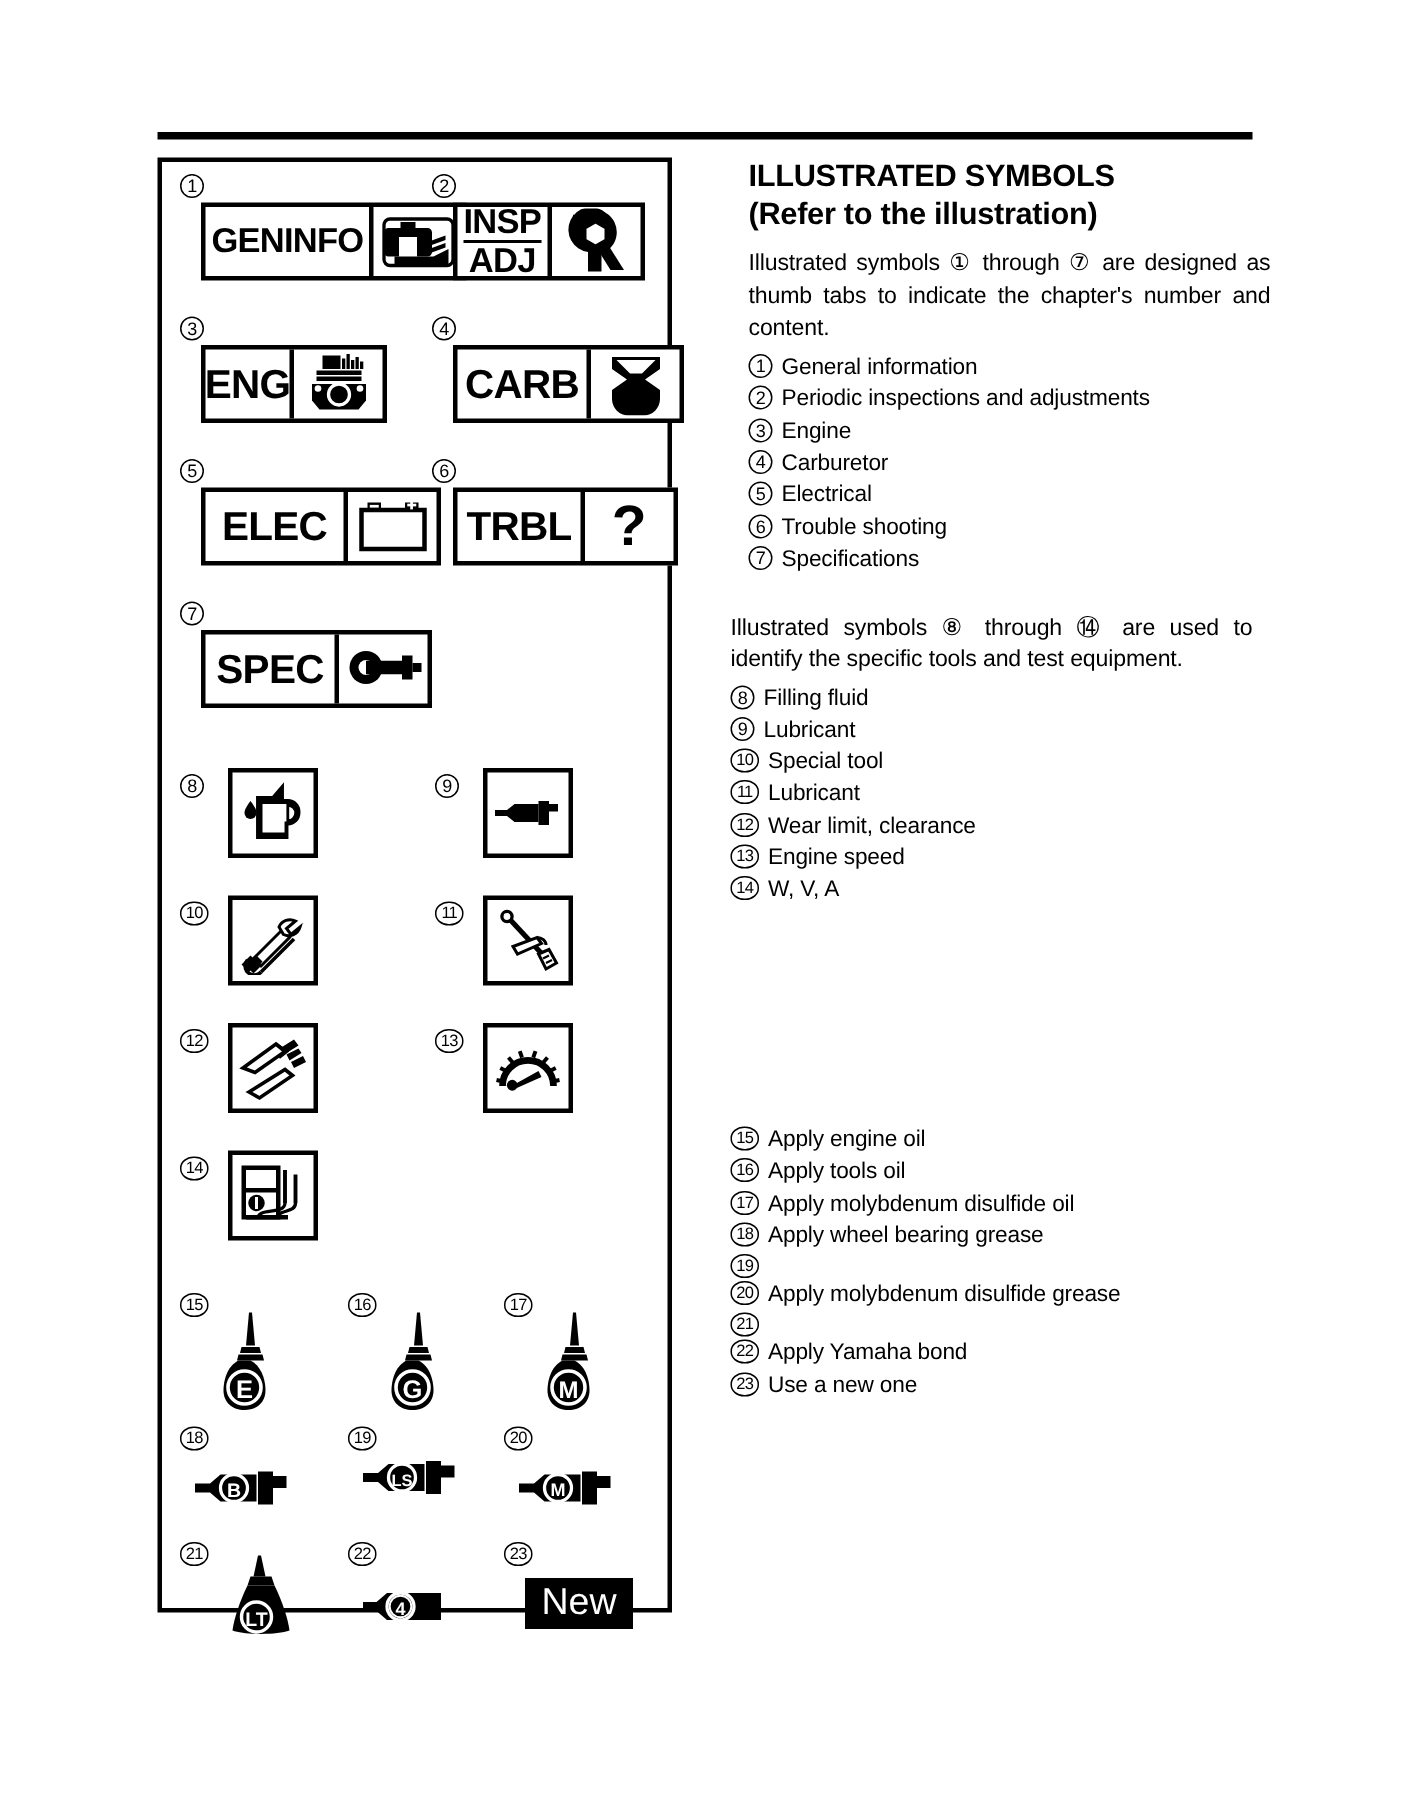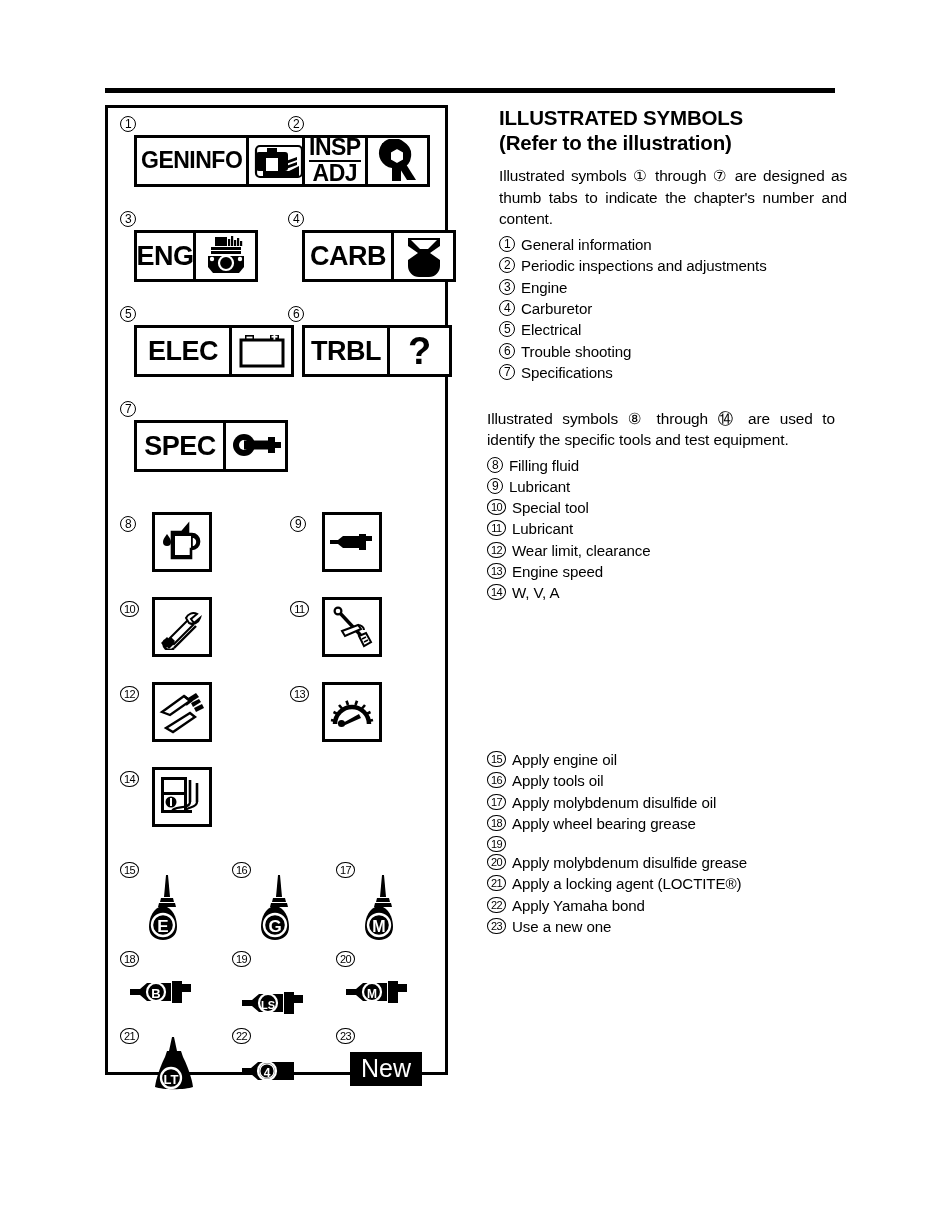--- a/index.html
+++ b/index.html
@@ -420,21 +420,21 @@
           <path d="M44 2 h10 v22 h-10 z" fill="#000"></path>
           <path d="M54 5 h9 v8 h-9 z" fill="#000"></path>
           <circle cx="28" cy="13" r="9" fill="#000" stroke="#fff" stroke-width="2.2"></circle>
           <text x="28" y="19" font-family="Liberation Sans, sans-serif" font-size="13" font-weight="bold" fill="#fff" text-anchor="middle">B</text>
         </svg>
       </div>
     </div>
 
     <div class="lub" style="left:124px;top:843px;">
       <span class="lub-lbl cnum wide">19</span>
-      <div class="lub-art" style="left:8px;top:39px;">
+      <div class="lub-art" style="left:8px;top:21px;">
         <svg width="72" height="26" viewBox="0 0 72 26">
           <path d="M2 10 h10 l7 -6 h24 v18 h-24 l-7 -6 h-10 z" fill="#000"></path>
           <path d="M44 2 h10 v22 h-10 z" fill="#000"></path>
           <path d="M54 5 h9 v8 h-9 z" fill="#000"></path>
           <circle cx="28" cy="13" r="9" fill="#000" stroke="#fff" stroke-width="2.2"></circle>
           <text x="28" y="18.5" font-family="Liberation Sans, sans-serif" font-size="11" font-weight="bold" fill="#fff" text-anchor="middle">LS</text>
         </svg>
       </div>
     </div>
 
@@ -580,21 +580,20 @@
           </li>
         <li>
             <span class="cnum wide">19</span>
           </li>
         <li>
             <span class="cnum wide">20</span>
             <span>Apply molybdenum disulfide grease</span>
           </li>
         <li>
             <span class="cnum wide">21</span>
-            <span>Apply a locking agent (LOCTITE®)</span>
           </li>
         <li>
             <span class="cnum wide">22</span>
             <span>Apply Yamaha bond</span>
           </li>
         <li>
             <span class="cnum wide">23</span>
             <span>Use a new one</span>
           </li>
       </ul>

